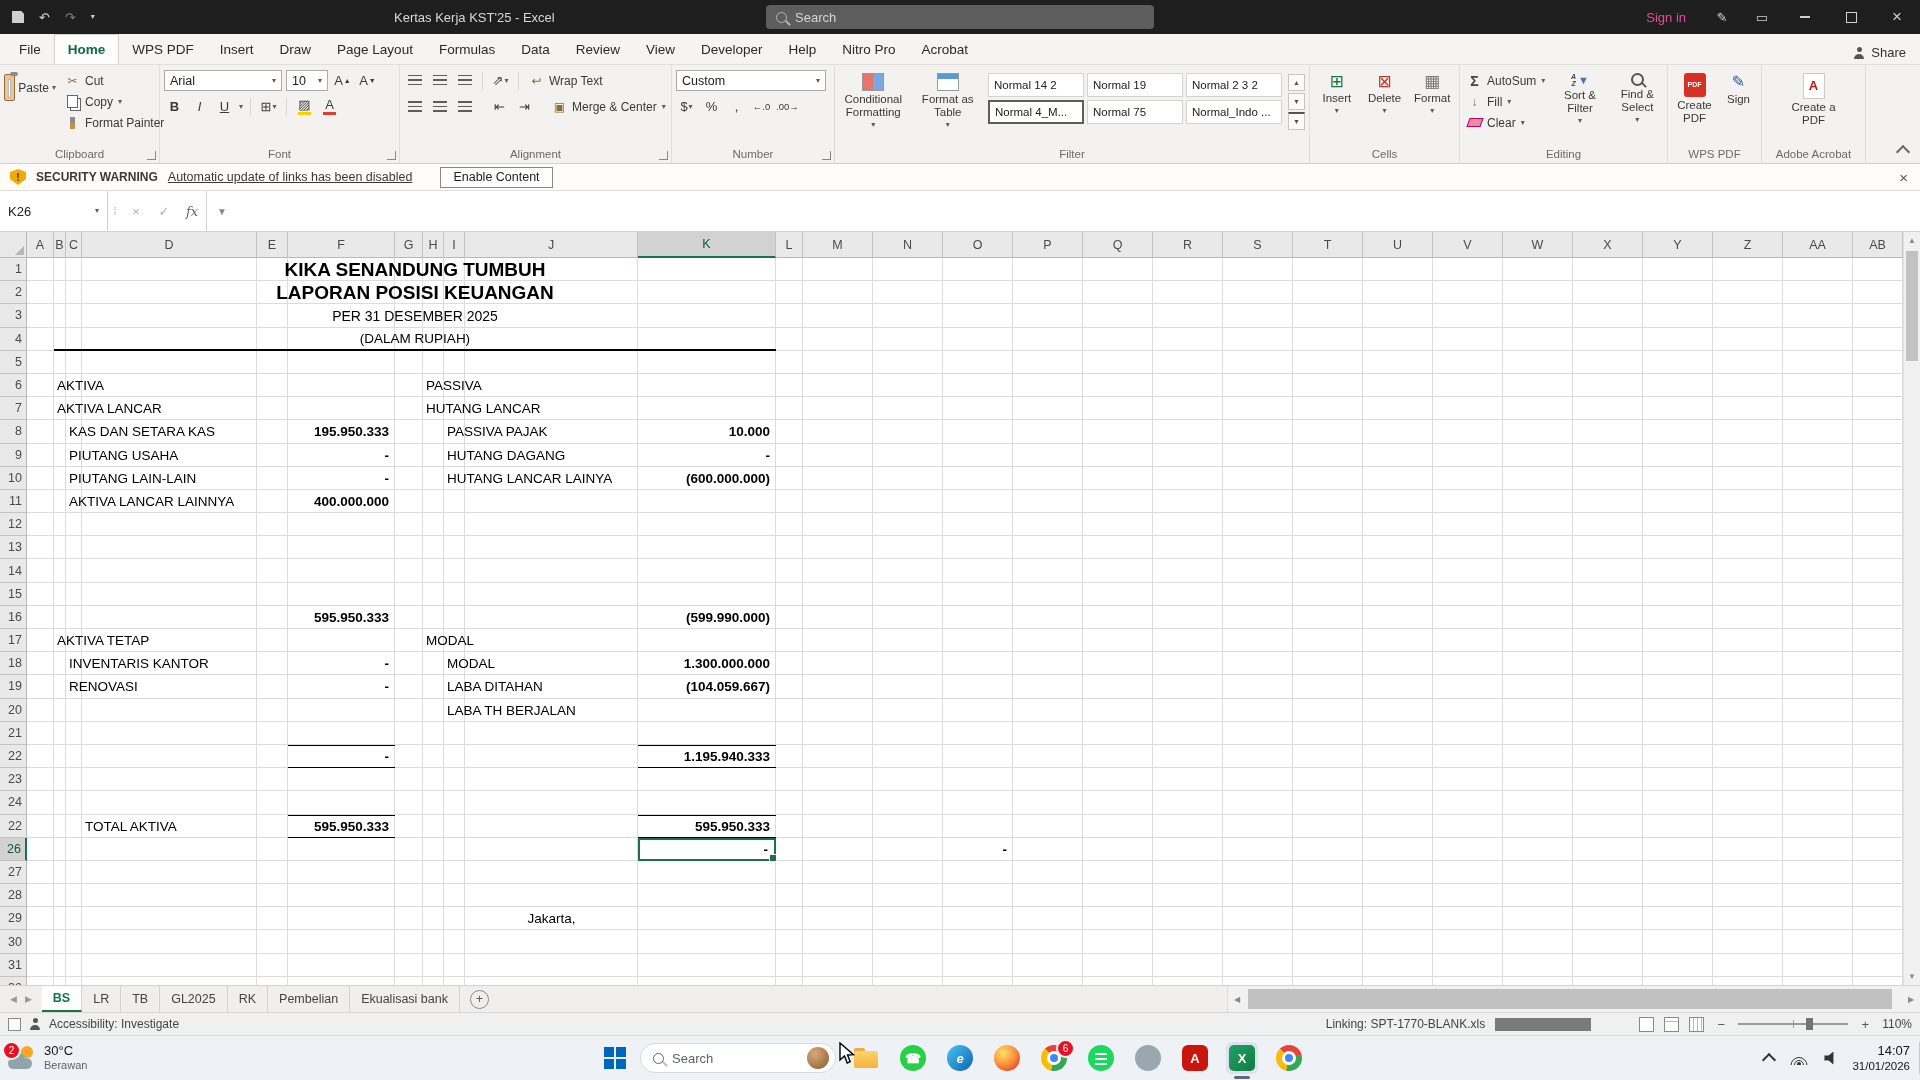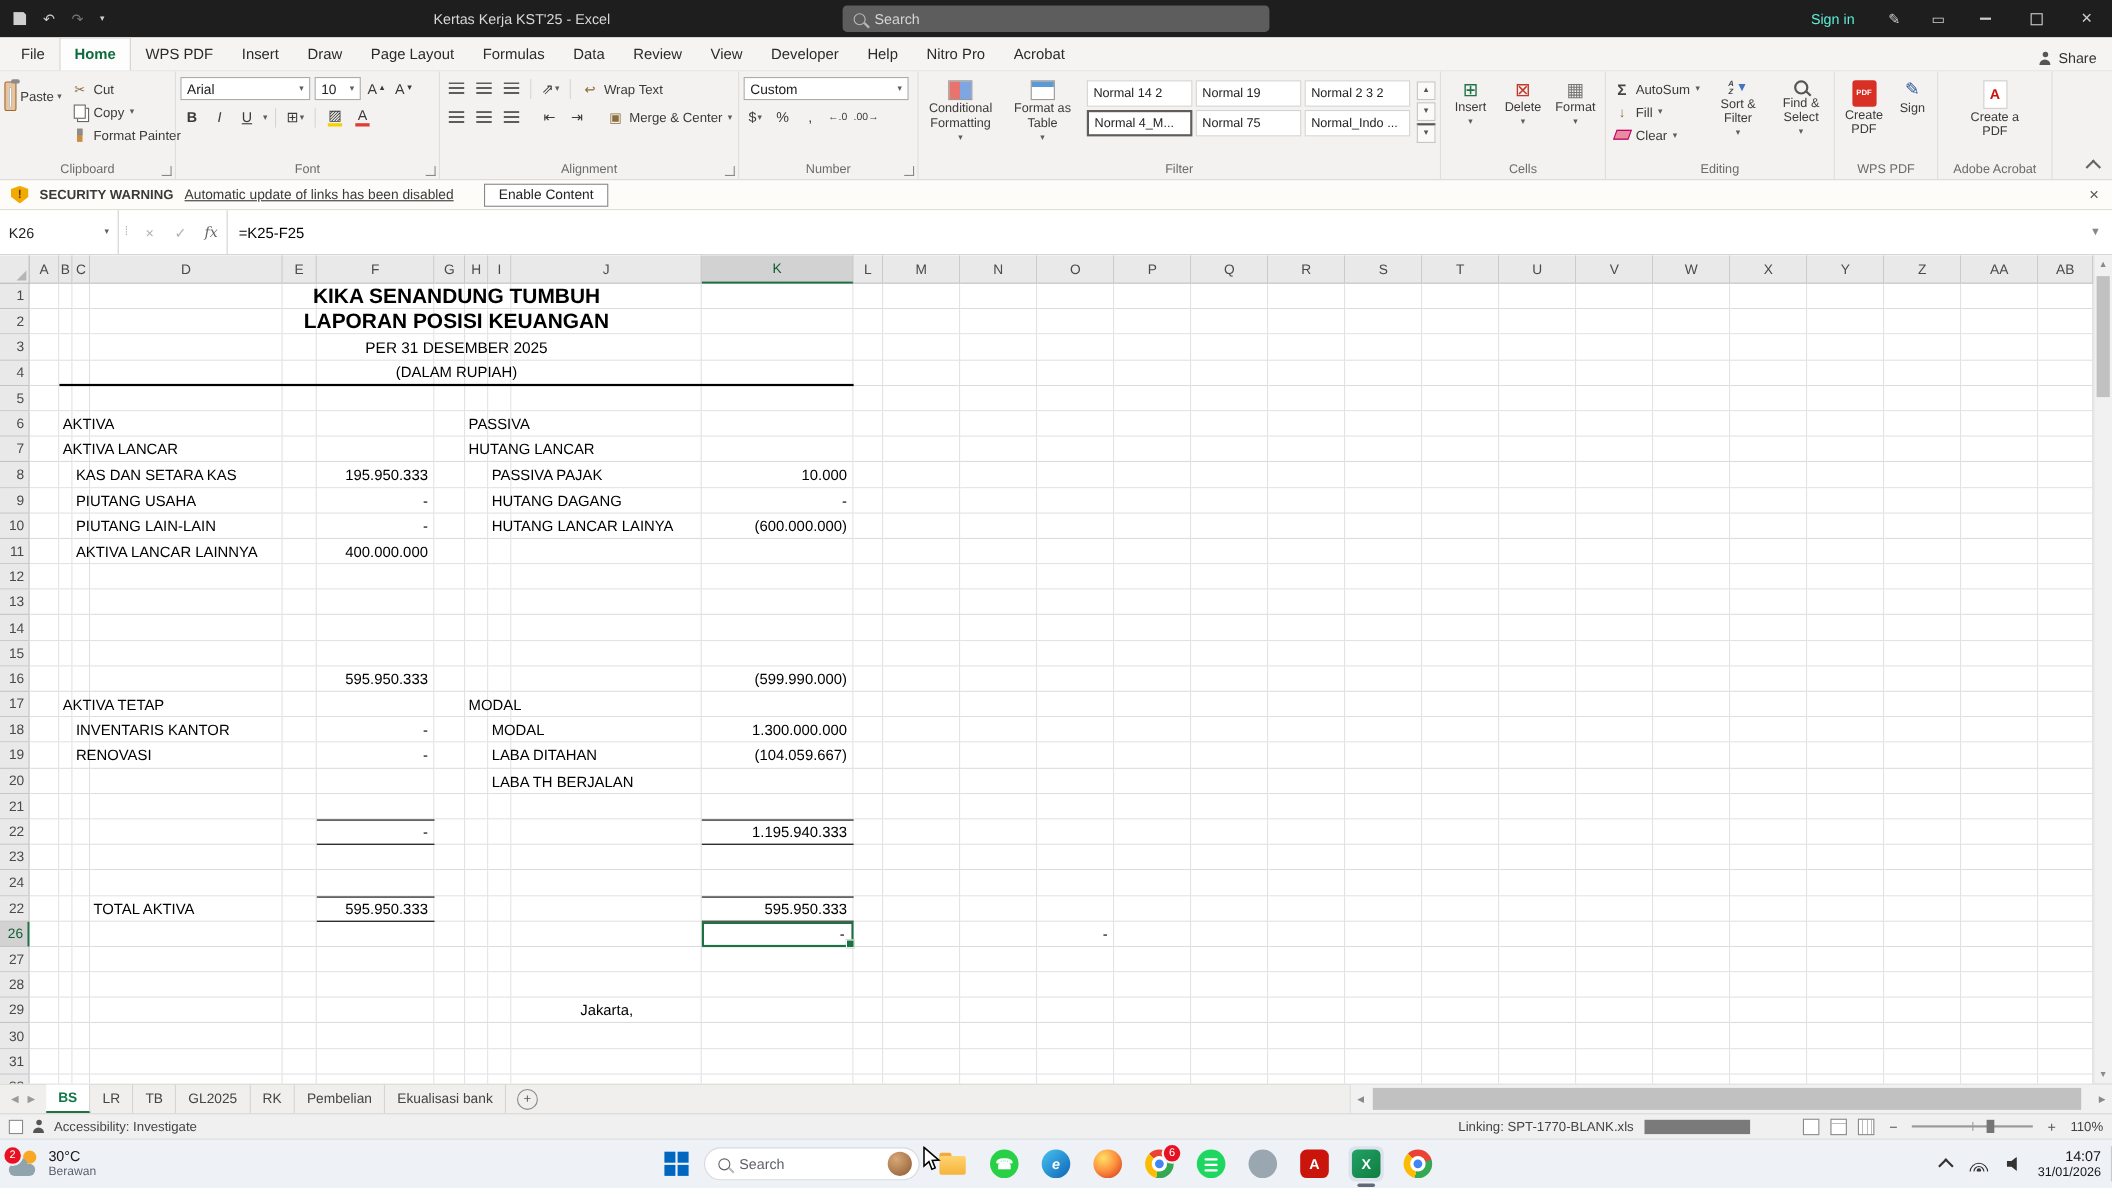--- a/index.html
+++ b/index.html
@@ -6,21 +6,21 @@
   body{width:1920px;height:1080px;font-family:"Liberation Sans",sans-serif;-webkit-font-smoothing:antialiased;}
   .app{width:1920px;height:1080px;display:flex;flex-direction:column;background:#fff;position:relative;}
 
   
   .titlebar{height:34px;flex:0 0 34px;background:#1e1e1e;color:#d8d8d8;position:relative;font-size:13px;}
   .qat{position:absolute;left:12px;top:0;height:34px;display:flex;align-items:center;gap:15px;color:#cfcfcf;}
   .ic-save{width:12px;height:12px;background:#cfcfcf;clip-path:polygon(0 0,78% 0,100% 22%,100% 100%,0 100%);position:relative;}
   .tb-title{position:absolute;left:394px;top:0;height:34px;display:flex;align-items:center;color:#d8d8d8;}
   .tb-search{position:absolute;left:50%;top:5px;transform:translateX(-50%);width:368px;height:24px;background:#5d5d5d;border-radius:4px;display:flex;align-items:center;gap:8px;padding:0 10px;color:#d5d5d5;}
   .tb-right{position:absolute;right:0;top:0;height:34px;display:flex;align-items:center;}
-  .signin{color:#5eead4;padding:0 16px;}
+  .signin{color:#ec4899;padding:0 16px;}
   .tbico{width:40px;text-align:center;color:#cfcfcf;}
   .winbtn{width:46px;height:34px;display:flex;align-items:center;justify-content:center;color:#cfcfcf;}
   .ic-min{width:10px;height:1.5px;background:#cfcfcf;}
   .ic-max{width:9px;height:9px;border:1.3px solid #cfcfcf;}
   .ic-mag{width:9px;height:9px;border:1.6px solid #b9b9b9;border-radius:50%;position:relative;flex:0 0 auto;}
   .ic-mag::after{content:'';position:absolute;width:6px;height:1.8px;background:#b9b9b9;transform:rotate(45deg);right:-5px;bottom:-2px;}
 
   
   .tabrow{height:30px;flex:0 0 30px;background:#f5f4f2;display:flex;align-items:flex-end;border-bottom:1px solid #e2e0de;position:relative;}
   .rtabs{display:flex;height:30px;align-items:stretch;padding-left:6px;}
@@ -103,21 +103,21 @@
   .sheet{display:grid;position:relative;}
   .corner{grid-column:1;grid-row:1;background:#e9e9e9;border-right:1px solid #b8b8b8;border-bottom:1px solid #b8b8b8;position:relative;}
   .corner::after{content:'';position:absolute;right:2px;bottom:2px;border-left:9px solid transparent;border-bottom:9px solid #b5b5b5;}
   .ch{background:#e9e9e9;border-right:1px solid #c3c3c3;border-bottom:1px solid #b8b8b8;display:flex;align-items:center;justify-content:center;font-size:12.5px;color:#4a4a4a;}
   .ch.selhdr{background:#d2d2d2;border-bottom:2px solid #1e7145;color:#0c5c33;}
   .rh{background:#e9e9e9;border-right:1px solid #b8b8b8;border-bottom:1px solid #c3c3c3;display:flex;align-items:center;justify-content:flex-end;padding-right:4px;font-size:12.5px;color:#4a4a4a;box-sizing:border-box;}
   .rh.selhdr{background:#d2d2d2;border-right:2px solid #1e7145;color:#0c5c33;}
   .bc{border-right:1px solid #dcdcdc;border-bottom:1px solid #dcdcdc;background:#fff;box-sizing:border-box;}
   .cc{position:relative;z-index:2;display:flex;align-items:center;font-size:13.5px;color:#000;white-space:nowrap;overflow:visible;box-sizing:border-box;}
   .lab{padding-left:3px;}
-  .num{justify-content:flex-end;padding-right:6px;}
+  .num{justify-content:flex-end;padding-right:6px;font-weight:bold;}
   .ctr{justify-content:center;}
   .t1{justify-content:center;font-weight:bold;font-size:19px;}
   .t2{justify-content:center;font-size:14px;}
   .t3{justify-content:center;font-size:13.5px;}
   .bline{border-bottom:2.5px solid #000;}
   .box{border-top:1px solid #000;border-bottom:1px solid #000;}
   .sel{border:2px solid #1e7145;background:#fff;z-index:3;}
   .sel::after{content:'';position:absolute;right:-3px;bottom:-3px;width:6px;height:6px;background:#1e7145;border:1px solid #fff;}
   .vscroll{width:17px;background:#f1f1f1;border-left:1px solid #e0e0e0;display:flex;flex-direction:column;box-sizing:border-box;}
   .varrow{height:17px;display:flex;align-items:center;justify-content:center;font-size:8px;color:#8a8a8a;}
@@ -543,21 +543,20 @@
   <div class="fbar">
     <div class="namebox">
         <span>K26</span>
         <span class="dd">▾</span>
       </div>
     <span class="fdots">⁞</span>
     <span class="fbtn">×</span>
     <span class="fbtn">✓</span>
     <span class="fbtn fx">fx</span>
     <span style="width:1px;height:100%;background:#d4d2d0;"></span>
-    <div class="ftext">=K25-F25</div>
     <span class="fexp">▼</span>
   </div>
 
   <div class="gridwrap">
     <div class="sheetclip">
       <div class="sheet" id="sheet" style="grid-template-columns: 27px 27px 12px 16px 175px 31px 107px 28px 21px 21px 173px 138px 27px 70px 70px 70px 70px 70px 70px 70px 70px 70px 70px 70px 70px 70px 70px 70px 50px; grid-template-rows: 26px repeat(33, 23.2px);">
           <div class="corner" style="grid-area: 1 / 1;"></div>
           <div class="ch" style="grid-area: 1 / 2;">A</div>
           <div class="ch" style="grid-area: 1 / 3;">B</div>
           <div class="ch" style="grid-area: 1 / 4;">C</div>

